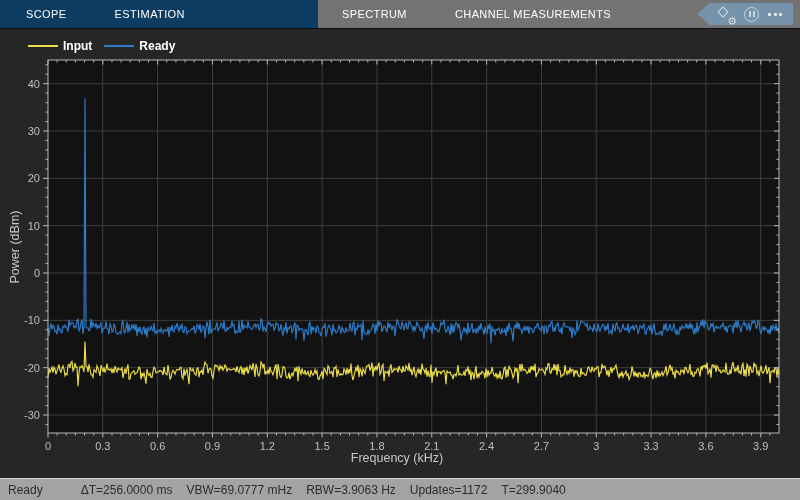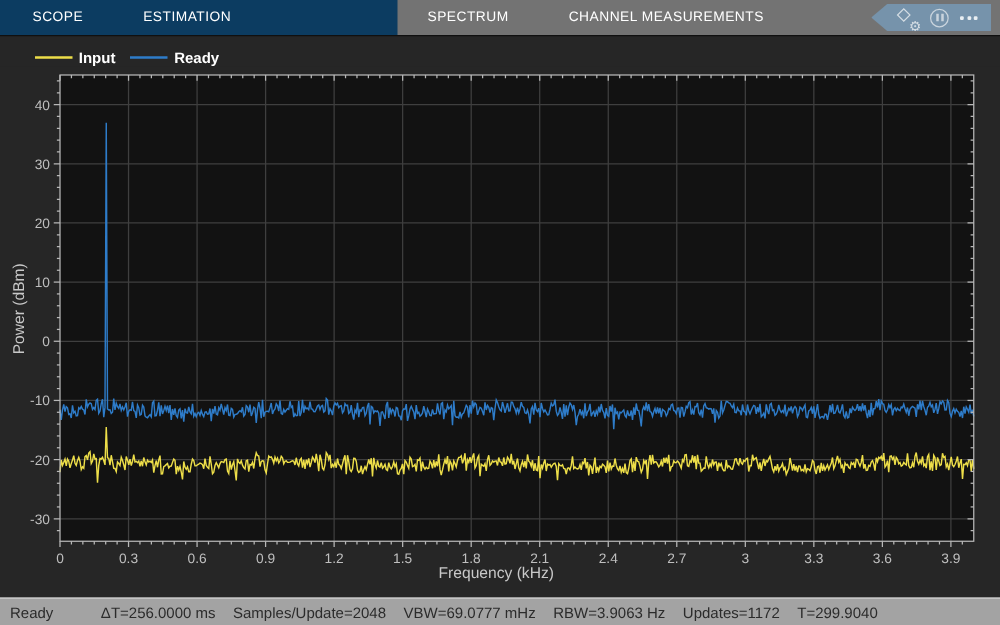--- a/index.html
+++ b/index.html
@@ -400,18 +400,17 @@
       <line x1="774" x2="779" y1="362.01269035532994" y2="362.01269035532994" stroke="#B8B8B8" stroke-width="1"></line>
       <text x="40" y="366.01269035532994" text-anchor="end" fill="#BFBFBF" font-size="11px" font-family="Liberation Sans, sans-serif">-30</text>
     </svg>
   <div class="ylabel">Power (dBm)</div>
   <div class="xlabel">Frequency (kHz)</div>
 </div>
 
 <div class="statusbar">
   <span class="status-item status-ready">Ready</span>
   <span class="status-item">ΔT=256.0000 ms</span>
-  <span class="status-item">Samples/Update=2048</span>
   <span class="status-item">VBW=69.0777 mHz</span>
   <span class="status-item">RBW=3.9063 Hz</span>
   <span class="status-item">Updates=1172</span>
   <span class="status-item">T=299.9040</span>
 </div>
 
 </body></html>

